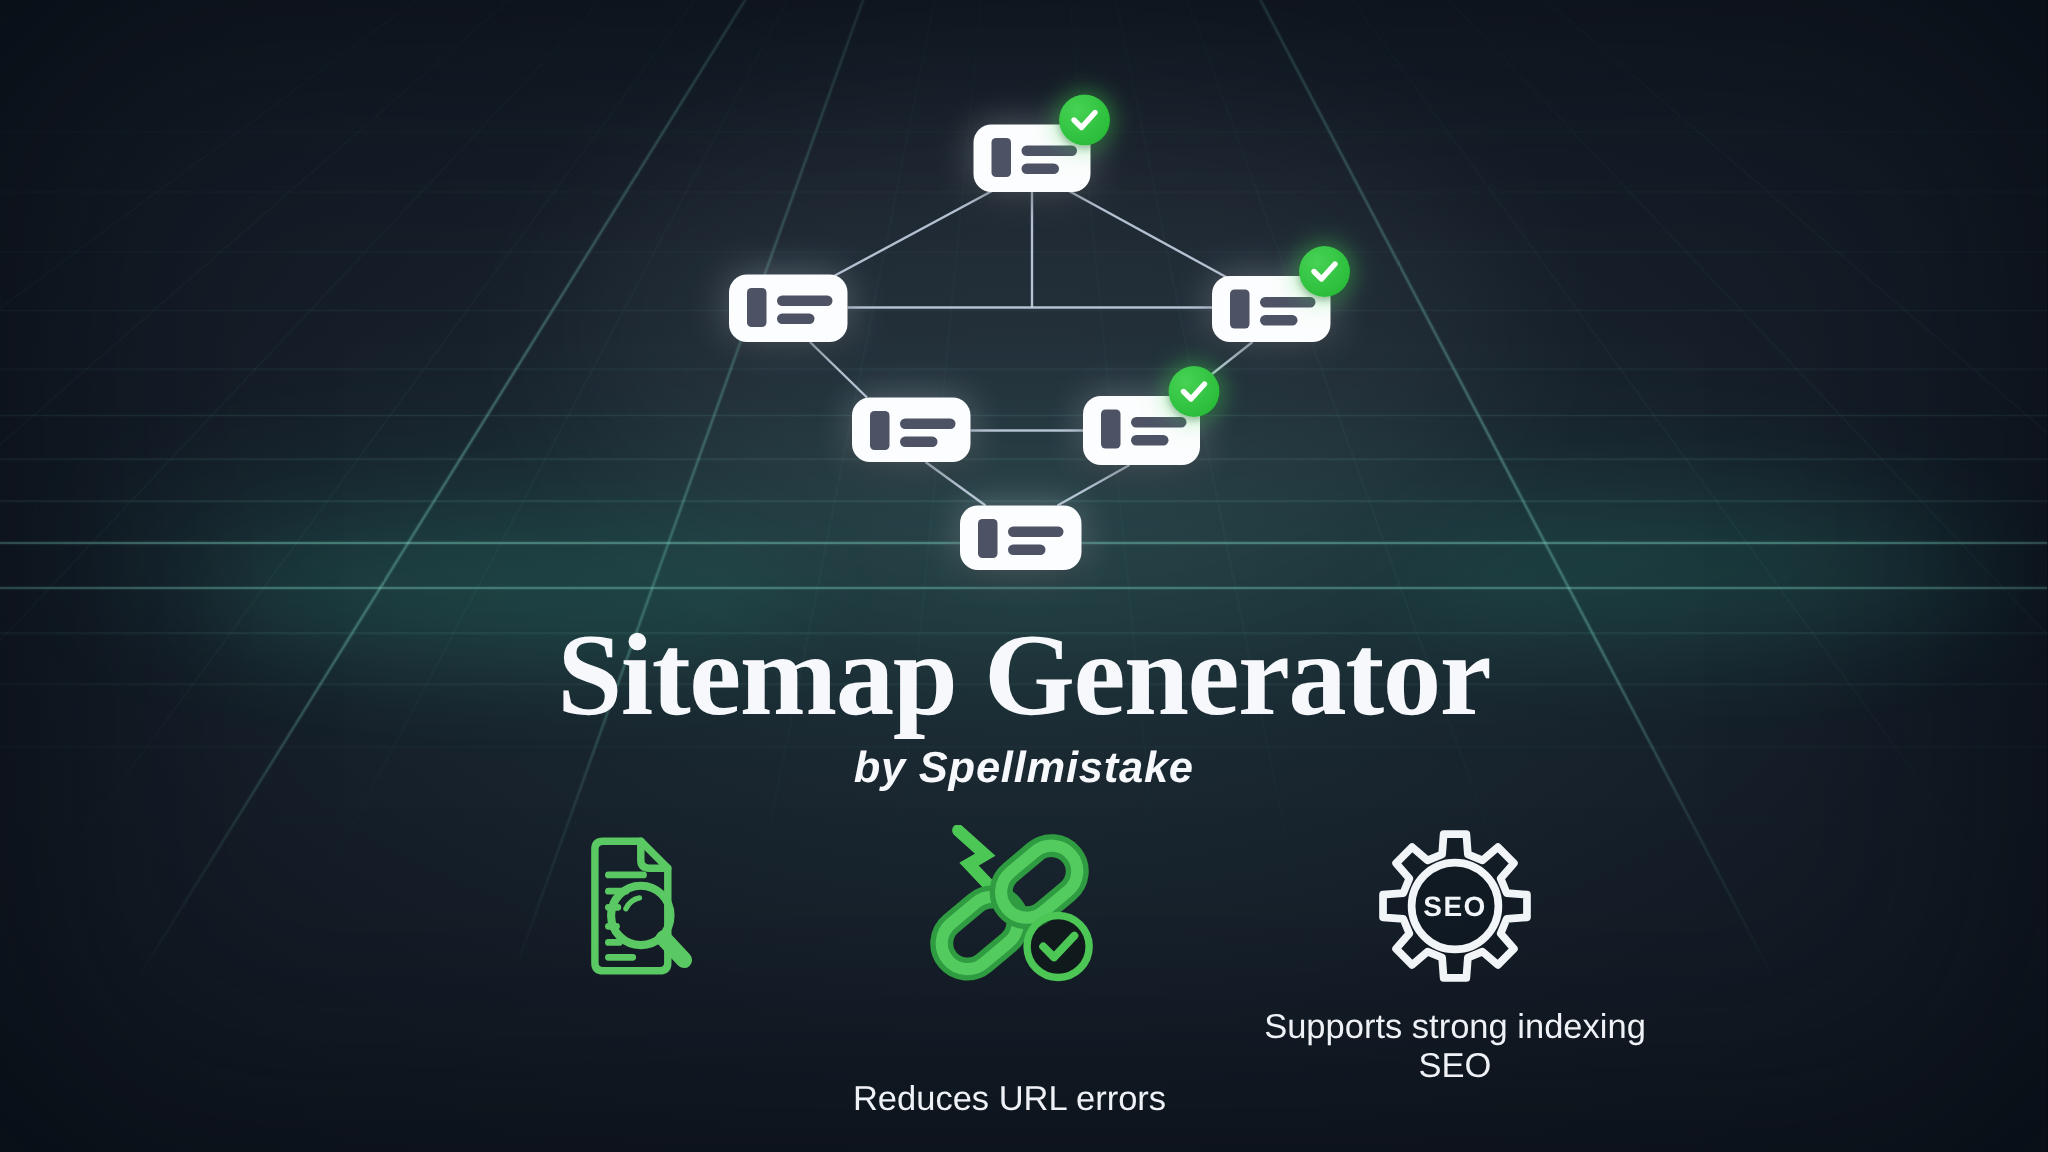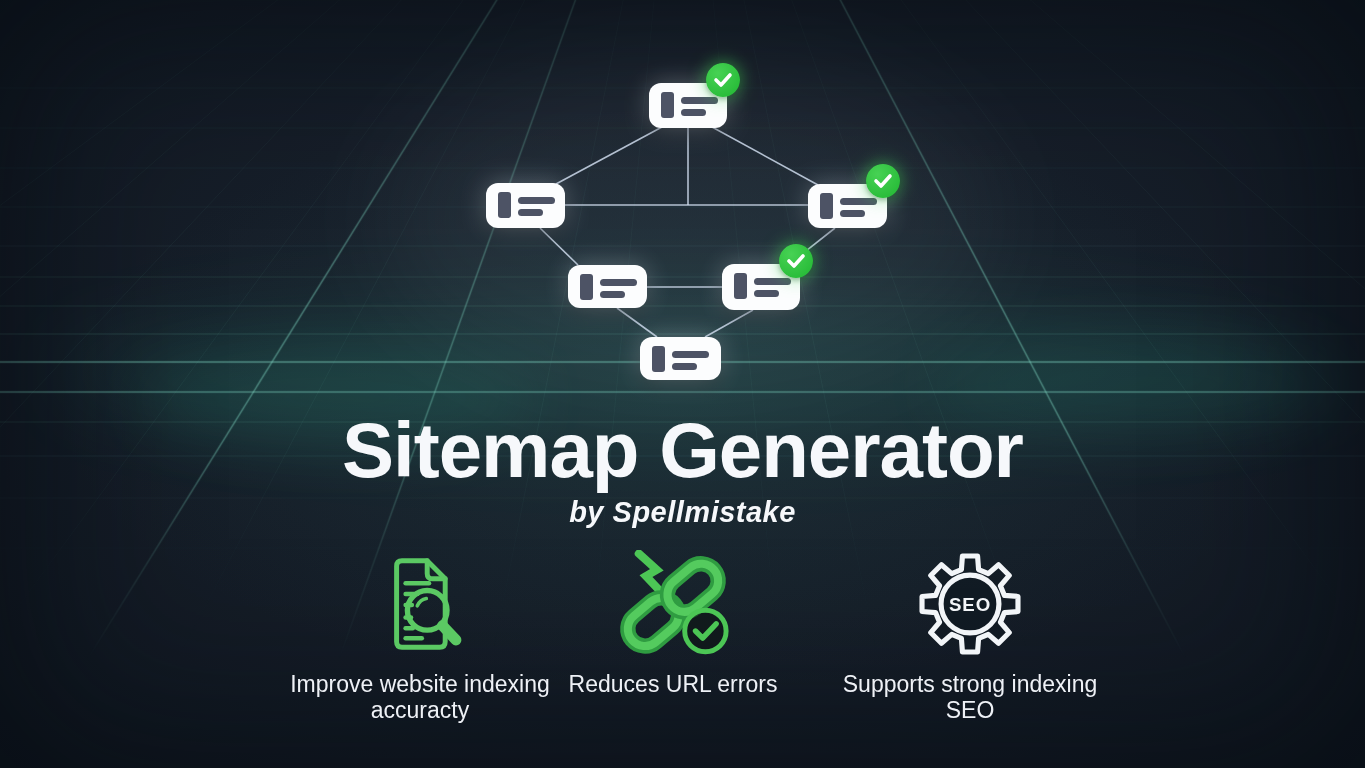--- a/index.html
+++ b/index.html
@@ -32,26 +32,26 @@
   .bar.b1{top:14px;width:37px;}
   .bar.b2{top:26px;width:25px;}
   .check-badge{
     position:absolute;top:-20px;right:-13px;width:34px;height:34px;border-radius:50%;
     background:radial-gradient(circle at 35% 30%, #47d254, #2abd3a 75%);
     box-shadow:0 0 18px rgba(72,220,92,0.65),0 2px 5px rgba(0,0,0,0.3);
     display:flex;align-items:center;justify-content:center;
   }
   
   .title-block{position:absolute;left:0;top:407px;width:100%;text-align:center;z-index:4;color:#f6f8fb;}
-  .main-title{margin:0;font-size:78px;line-height:86px;font-weight:700;letter-spacing:-1px;}
+  .main-title{margin:0;font-size:78px;line-height:86px;font-weight:700;letter-spacing:-1px;font-family:Liberation Serif, serif;}
   .sub-title{margin:2px 0 0 0;font-size:29px;line-height:34px;font-weight:700;letter-spacing:0.5px;font-style:italic;}
   
   .feature{position:absolute;top:545px;z-index:4;display:flex;flex-direction:column;align-items:center;}
   .f1{left:255px;width:330px;}
-  .f2{left:508px;width:330px;}
+  .f2{left:508px;width:330px;gap:48px;}
   .f3{left:795px;width:350px;}
   .icon-wrap{height:118px;display:flex;align-items:center;justify-content:center;}
   .feature-label{
     margin-top:8px;font-size:23px;line-height:26px;color:#eef1f6;text-align:center;max-width:300px;
   }
 </style>
 </head>
 <body>
 
 <div class="stage">
@@ -204,21 +204,20 @@
           <path d="M34,56 h7" stroke-width="5"></path>
           <path d="M34,70 h6" stroke-width="5"></path>
           <path d="M34,82 h8" stroke-width="5"></path>
           <path d="M34,93 h18" stroke-width="5"></path>
           <circle cx="58" cy="62" r="22" stroke-width="6"></circle>
           <path d="M47,57 a14,14 0 0 1 10,-8" stroke-width="4"></path>
           <path d="M75,79 L90,95" stroke-width="12"></path>
         </g>
       </svg>
     </div>
-    <div class="feature-label">Improve website indexing accuracty</div>
   </div>
 
   <div class="feature f2">
     <div class="icon-wrap">
       <svg width="126" height="108" viewBox="0 0 140 120" fill="none">
         <path d="M32,4 L52,22 L40,29 L58,48" stroke="#4cc655" stroke-width="9" stroke-linecap="round" stroke-linejoin="miter"></path>
         <g fill="none">
           <rect x="17" y="61" width="62" height="38" rx="19" transform="rotate(-40 48 80)" stroke="#2f9c41" stroke-width="17"></rect>
           <rect x="17" y="61" width="62" height="38" rx="19" transform="rotate(-40 48 80)" stroke="#54cb5e" stroke-width="9"></rect>
           <rect x="61" y="23" width="62" height="38" rx="19" transform="rotate(-40 92 42)" stroke="#2f9c41" stroke-width="17"></rect>

